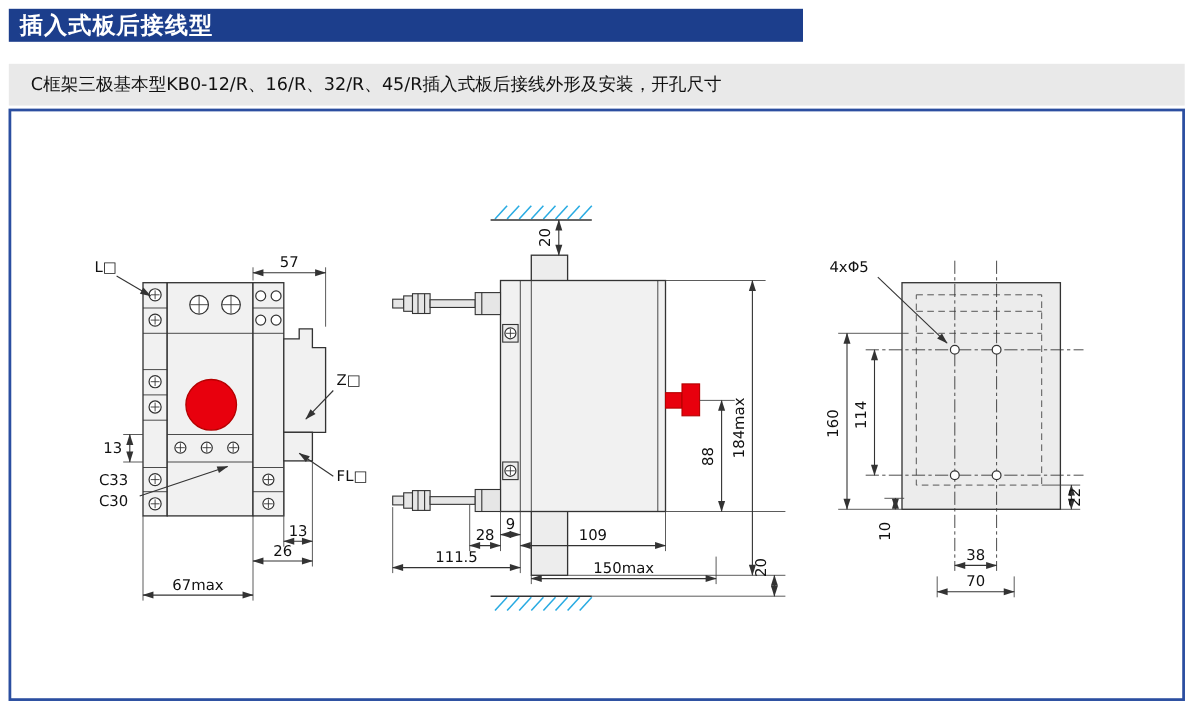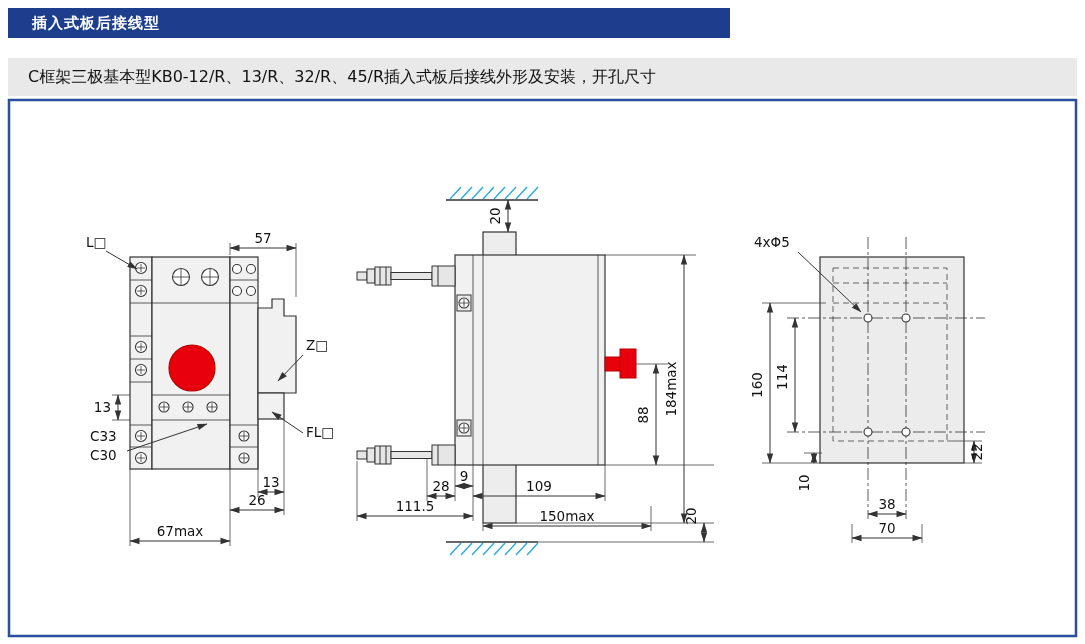--- a/index.html
+++ b/index.html
@@ -1,21 +1,21 @@
 <!DOCTYPE html>
 <html><head>
 <meta charset="utf-8">
 <style>
   * { margin:0; padding:0; box-sizing:border-box; }
   html,body { width:1085px; height:644px; background:#ffffff; overflow:hidden;
               font-family:"DejaVu Sans","Liberation Sans",sans-serif; }
   .page { position:relative; width:1085px; height:644px; background:#fff; }
   .header-bar { position:absolute; left:8px; top:8px; width:722px; height:30px;
                 background:#1c3e8c; color:#fff; display:flex; align-items:center;
-                padding-left:24px; font-size:15px; font-weight:bold; letter-spacing:1px; }
+                padding-left:10px; font-size:21px; font-weight:bold; letter-spacing:1px; }
   .subtitle-bar { position:absolute; left:8px; top:58px; width:1069px; height:38px;
                   background:#e9e9e9; display:flex; align-items:center;
                   padding-left:20px; font-size:16px; color:#111; }
   svg.drawing { position:absolute; left:0; top:0; }
   .dim-text { font-size:13.5px; fill:#111; }
   .outline { fill:#f1f1f1; stroke:#333; stroke-width:1.2; }
   .thin { stroke:#333; stroke-width:0.8; fill:none; }
   .dimline { stroke:#333; stroke-width:1; fill:none; }
   .extline { stroke:#444; stroke-width:0.8; fill:none; }
   .hatch { stroke:#29abe2; stroke-width:1.4; fill:none; }
@@ -26,21 +26,21 @@
 </head>
 <body>
 
 <div class="page">
 
   <div class="header-bar">
     <span>插入式板后接线型</span>
   </div>
 
   <div class="subtitle-bar">
-    <span>C框架三极基本型KB0-12/R、13/R、32/R、45/R插入式板后接线外形及安装，开孔尺寸</span>
+    <span>C框架三极基本型KB0-12/R、16/R、32/R、45/R插入式板后接线外形及安装，开孔尺寸</span>
   </div>
 
   <svg class="drawing" width="1085" height="644" viewBox="0 0 1085 644">
     <defs>
       <marker id="aE" viewBox="0 0 10 8" markerWidth="11" markerHeight="8" refX="9.5" refY="4" orient="auto" markerUnits="userSpaceOnUse">
         <path d="M0,0.8 L10,4 L0,7.2 Z" fill="#333"></path>
       </marker>
       <marker id="aS" viewBox="0 0 10 8" markerWidth="11" markerHeight="8" refX="0.5" refY="4" orient="auto" markerUnits="userSpaceOnUse">
         <path d="M10,0.8 L0,4 L10,7.2 Z" fill="#333"></path>
       </marker>

